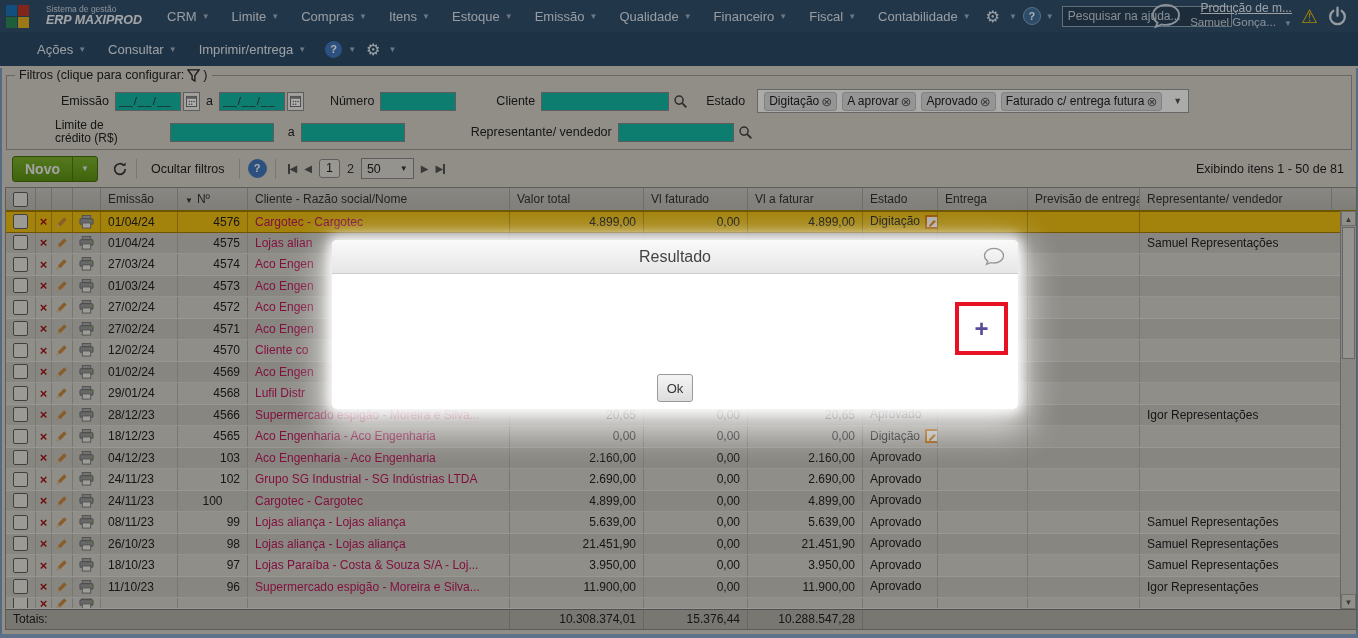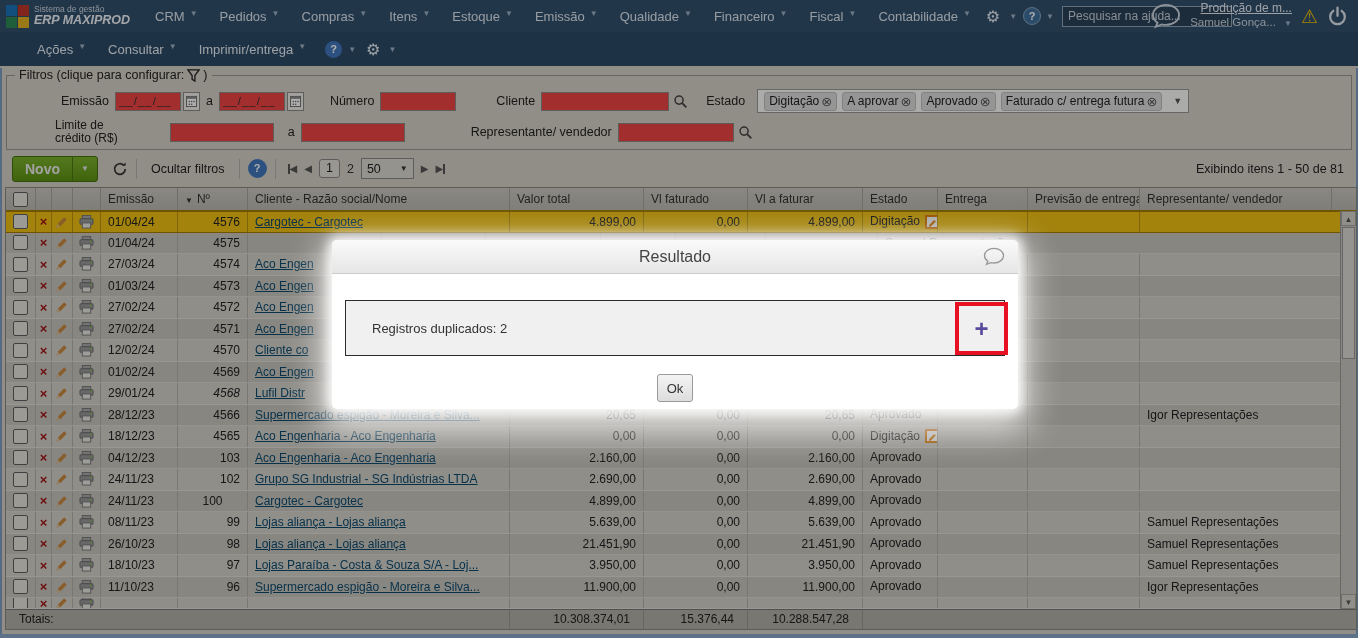--- a/index.html
+++ b/index.html
@@ -1,29 +1,29 @@
 <!DOCTYPE html>
 <html><head>
 <meta charset="utf-8">
 <style>
   html,body{margin:0;padding:0;}
   body{width:1358px;height:638px;overflow:hidden;font-family:"Liberation Sans","DejaVu Sans",sans-serif;background:#d6d2c7;}
   .window{position:relative;width:1358px;height:638px;background:#d6d2c7;}
 
   
   .topbar{height:32px;background:#33506d;display:flex;align-items:center;color:#dde6ee;position:relative;}
-  .logo{display:flex;align-items:center;margin-left:6px;}
+  .logo{display:flex;align-items:center;margin-left:6px;gap:12px;}
   .logo-grid{width:22px;height:22px;display:grid;grid-template-columns:11px 11px;grid-template-rows:11px 11px;gap:1px;margin-right:6px;}
   .logo-grid div{width:100%;height:100%;}
   .lg-b{background:#1b75bb}.lg-r{background:#c0392b}.lg-g{background:#2e8b57}.lg-y{background:#e3b321}
   .brand{line-height:1.05;}
   .brand .small{font-size:8.5px;color:#cdd8e2;}
   .brand .big{font-size:12.5px;font-weight:bold;font-style:italic;color:#f0f4f8;}
   .menus{display:flex;align-items:center;margin-left:14px;gap:0;}
-  .menu-item{display:flex;align-items:flex-start;padding:0 11px;font-size:13px;cursor:default;white-space:nowrap;}
+  .menu-item{display:flex;align-items:center;padding:0 11px;font-size:13px;cursor:default;white-space:nowrap;}
   .caret{font-size:8px;margin-left:5px;color:#9fb2c4;}
   .tb-icon{font-size:16px;color:#e4ebf2;padding:0 4px;}
   .help-circle{width:16px;height:16px;border-radius:50%;background:#41719e;border:1px solid #8aa6bd;color:#fff;font-size:11px;font-weight:bold;text-align:center;line-height:16px;}
   .tb-search{width:158px;height:19px;background:#2a4158;border:1px solid #8fa5b8;color:#c7d2dc;font-size:12px;padding:0 5px;margin-left:8px;}
   .tb-search::placeholder{color:#c7d2dc;}
   .tb-right{position:absolute;right:10px;top:0;height:32px;display:flex;align-items:center;gap:9px;}
   .account{text-align:right;line-height:1.15;}
   .account .company{font-size:12px;color:#e8eef4;text-decoration:underline;}
   .account .user{font-size:11.5px;color:#cdd8e2;}
   .warn{font-size:19px;color:#f5c400;}
@@ -34,21 +34,21 @@
   .page-menus .menu-item{font-size:13px;}
   .ph-help{width:17px;height:17px;border-radius:50%;background:#4178be;color:#fff;font-weight:bold;font-size:11px;text-align:center;line-height:17px;margin-left:8px;}
 
   
   .content{height:566px;border-left:2px solid #7d9ec2;border-right:2px solid #7d9ec2;box-sizing:border-box;background:#d6d2c7;}
   .filters{margin:2px 4px 0 4px;border:1px solid #9a978f;height:78px;padding:2px 8px 0 8px;position:relative;}
   .filters legend{font-size:12.5px;color:#222;padding:0 4px;display:flex;align-items:center;gap:3px;}
   .f-row{display:flex;align-items:center;margin-top:5px;font-size:12.5px;color:#222;}
   .f-label{margin:0 6px 0 14px;white-space:nowrap;}
   .f-label2{line-height:1.1;font-size:12px;}
-  .tinput{height:17px;border:1px solid #8a8a8a;background:#ef4444;font-size:11.5px;color:#333;padding:0 3px;}
+  .tinput{height:17px;border:1px solid #8a8a8a;background:#14b8a6;font-size:11.5px;color:#333;padding:0 3px;}
   .date-in{width:58px;letter-spacing:1px;}
   .cal-btn{width:15px;height:17px;border:1px solid #8a8a8a;background:#efede8;margin-left:2px;display:flex;align-items:center;justify-content:center;}
   .chips-box{display:flex;align-items:center;background:#fdfdfb;border:1px solid #999;height:22px;padding:0 6px;gap:5px;margin-left:6px;}
   .chip{background:#dcdcdc;border:1px solid #bfbfbf;border-radius:3px;font-size:12px;color:#222;padding:1px 4px;display:flex;align-items:center;white-space:nowrap;}
   .chip .x{margin-left:2px;color:#555;font-size:13px;}
   .chips-caret{font-size:9px;color:#555;margin-left:6px;}
   .mag{margin-left:4px;display:flex;align-items:center;}
 
   
   .toolbar{height:33px;margin:2px 4px 0 4px;display:flex;align-items:center;font-size:12.5px;color:#222;}
@@ -75,32 +75,32 @@
   .gbody{position:relative;height:398px;overflow:hidden;}
   .grow{height:21.5px;display:flex;box-sizing:border-box;border-bottom:1px solid rgba(255,255,255,.3);}
   .grow.light{background:#d4d1ca;}
   .grow.dark{background:#c9c6bf;}
   .grow.selected{background:#f0c112;border-top:1px solid #a97d00;border-bottom:1px solid #a97d00;}
   .grow.partial{height:11px;overflow:hidden;}
   .gcell{font-size:12px;color:#222;line-height:21px;box-sizing:border-box;border-right:1px solid #b3b0a9;overflow:hidden;white-space:nowrap;padding:0 7px;}
   .grow.selected .gcell{border-right-color:#bb9410;}
   .num{text-align:right;}
   .ctr{display:flex;align-items:center;justify-content:center;padding:0;}
-  .link{color:#0c4a6e;text-decoration:underline;margin-top:45px;}
+  .link{color:#be185d;margin-top:45px;}
   .checkbox{width:13px;height:13px;border:1px solid #5f5f5f;border-radius:2px;background:#e6e3dc;}
   .del-x{color:#a21616;font-weight:bold;font-size:13px;}
   .estado-wrap{display:flex;align-items:center;gap:5px;}
   
   .vscroll{position:absolute;top:0;right:0;width:16px;height:398px;background:#cbc8c1;border-left:1px solid #999;box-sizing:border-box;}
   .vs-btn{height:15px;text-align:center;font-size:8px;color:#555;line-height:15px;background:#d6d3cc;border:1px solid #a5a29b;box-sizing:border-box;}
   .vs-btn.bottom{position:absolute;bottom:0;left:0;right:0;}
   .vs-thumb{position:absolute;top:16px;left:1px;right:1px;height:132px;background:#dedbd4;border:1px solid #999;box-sizing:border-box;}
   
   .totals{height:19px;display:flex;background:#b3b0a9;border-top:1px solid #777;font-size:12px;color:#222;line-height:18px;}
-  .tcell{box-sizing:border-box;border-right:1px solid #9a978f;padding:0 13px;overflow:hidden;}
+  .tcell{box-sizing:border-box;border-right:1px solid #9a978f;padding:0 7px;overflow:hidden;}
   .bottomstrip{height:6px;background:#89a9cb;}
 
   
   .overlay{position:absolute;inset:0;background:rgba(0,0,0,0.32);z-index:50;}
   .modal{position:absolute;left:332px;top:240px;width:686px;height:169px;background:#fff;z-index:60;border-radius:5px;box-shadow:0 0 12px 4px rgba(255,255,255,.95),0 12px 34px 10px rgba(255,255,255,.75);}
   .modal-header{height:33px;background:linear-gradient(#fafafa,#e6e6e6);border-bottom:1px solid #ccc;border-radius:5px 5px 0 0;position:relative;text-align:center;}
   .modal-title{font-size:16px;color:#444;line-height:33px;}
   .modal-chat{position:absolute;right:13px;top:7px;}
   .modal-panel{position:absolute;left:13px;right:13px;top:60px;height:56px;background:#f0f0f0;border:1px solid #2b2b2b;box-sizing:border-box;display:flex;align-items:center;}
   .modal-msg{padding-left:26px;font-size:13px;color:#333;}
@@ -125,21 +125,21 @@
         <div class="small">Sistema de gestão</div>
         <div class="big">ERP MAXIPROD</div>
       </div>
     </div>
     <div class="menus" id="topbar-menus">
         <span class="menu-item">
           <span>CRM</span>
           <span class="caret">▼</span>
         </span>
         <span class="menu-item">
-          <span>Pedidos</span>
+          <span>Limite</span>
           <span class="caret">▼</span>
         </span>
         <span class="menu-item">
           <span>Compras</span>
           <span class="caret">▼</span>
         </span>
         <span class="menu-item">
           <span>Itens</span>
           <span class="caret">▼</span>
         </span>
@@ -411,20 +411,21 @@
             <div class="gcell ctr" style="width: 28px;">
               <svg width="15" height="14" viewBox="0 0 16 15">
                 <rect x="3.5" y="0.5" width="9" height="3.5" fill="#aaa" stroke="#777"></rect>
                 <rect x="1" y="4" width="14" height="6" rx="1" fill="#9a9a9a" stroke="#6e6e6e"></rect>
                 <circle cx="12.7" cy="5.7" r="1" fill="#7bc043"></circle>
                 <rect x="3.5" y="8.5" width="9" height="5.5" fill="#e8e8e4" stroke="#777"></rect>
               </svg>
             </div>
             <div class="gcell" style="width: 77px;">01/04/24</div>
             <div class="gcell num" style="width: 70px;">4575</div>
+            <div class="gcell" style="width: 262px;"><span class="link">Lojas alian</span></div>
             <div class="gcell num" style="width: 134px;"></div>
             <div class="gcell num" style="width: 104px;"></div>
             <div class="gcell num" style="width: 115px;"></div>
             <div class="gcell" style="width: 75px;"></div>
             <div class="gcell" style="width: 90px;"></div>
             <div class="gcell" style="width: 112px;"></div>
             <div class="gcell" style="width: 192px; border-right: none;">Samuel Representações</div>
           </div>
           <div class="grow light">
             <div class="gcell ctr" style="width: 30px;">
@@ -633,21 +634,21 @@
             </div>
             <div class="gcell ctr" style="width: 28px;">
               <svg width="15" height="14" viewBox="0 0 16 15">
                 <rect x="3.5" y="0.5" width="9" height="3.5" fill="#aaa" stroke="#777"></rect>
                 <rect x="1" y="4" width="14" height="6" rx="1" fill="#9a9a9a" stroke="#6e6e6e"></rect>
                 <circle cx="12.7" cy="5.7" r="1" fill="#7bc043"></circle>
                 <rect x="3.5" y="8.5" width="9" height="5.5" fill="#e8e8e4" stroke="#777"></rect>
               </svg>
             </div>
             <div class="gcell" style="width: 77px;">29/01/24</div>
-            <div class="gcell num" style="width: 70px; font-style: italic;">4568</div>
+            <div class="gcell num" style="width: 70px;">4568</div>
             <div class="gcell" style="width: 262px;"><span class="link">Lufil Distr</span></div>
             <div class="gcell num" style="width: 134px;"></div>
             <div class="gcell num" style="width: 104px;"></div>
             <div class="gcell num" style="width: 115px;"></div>
             <div class="gcell" style="width: 75px;"></div>
             <div class="gcell" style="width: 90px;"></div>
             <div class="gcell" style="width: 112px;"></div>
             <div class="gcell" style="width: 192px; border-right: none;"></div>
           </div>
           <div class="grow dark">
@@ -1034,22 +1035,19 @@
 
   <div class="modal">
     <div class="modal-header">
       <span class="modal-title">Resultado</span>
       <span class="modal-chat">
         <svg width="22" height="19" viewBox="0 0 32 28">
             <path d="M16 2c7.7 0 14 4.8 14 10.8S23.7 23.6 16 23.6c-1.6 0-3.2-.2-4.6-.6L5 25.6l1.9-4.4C4.2 19.2 2 16.3 2 12.8 2 6.8 8.3 2 16 2z" fill="none" stroke="#999" stroke-width="2"></path>
           </svg>
       </span>
     </div>
-    <div class="modal-panel">
-      <span class="modal-msg">Registros duplicados: 2</span>
-    </div>
     <div class="red-box">
       <span class="plus-btn">+</span>
     </div>
     <button class="ok-btn">Ok</button>
   </div>
 
 </div>
 
 </body></html>

